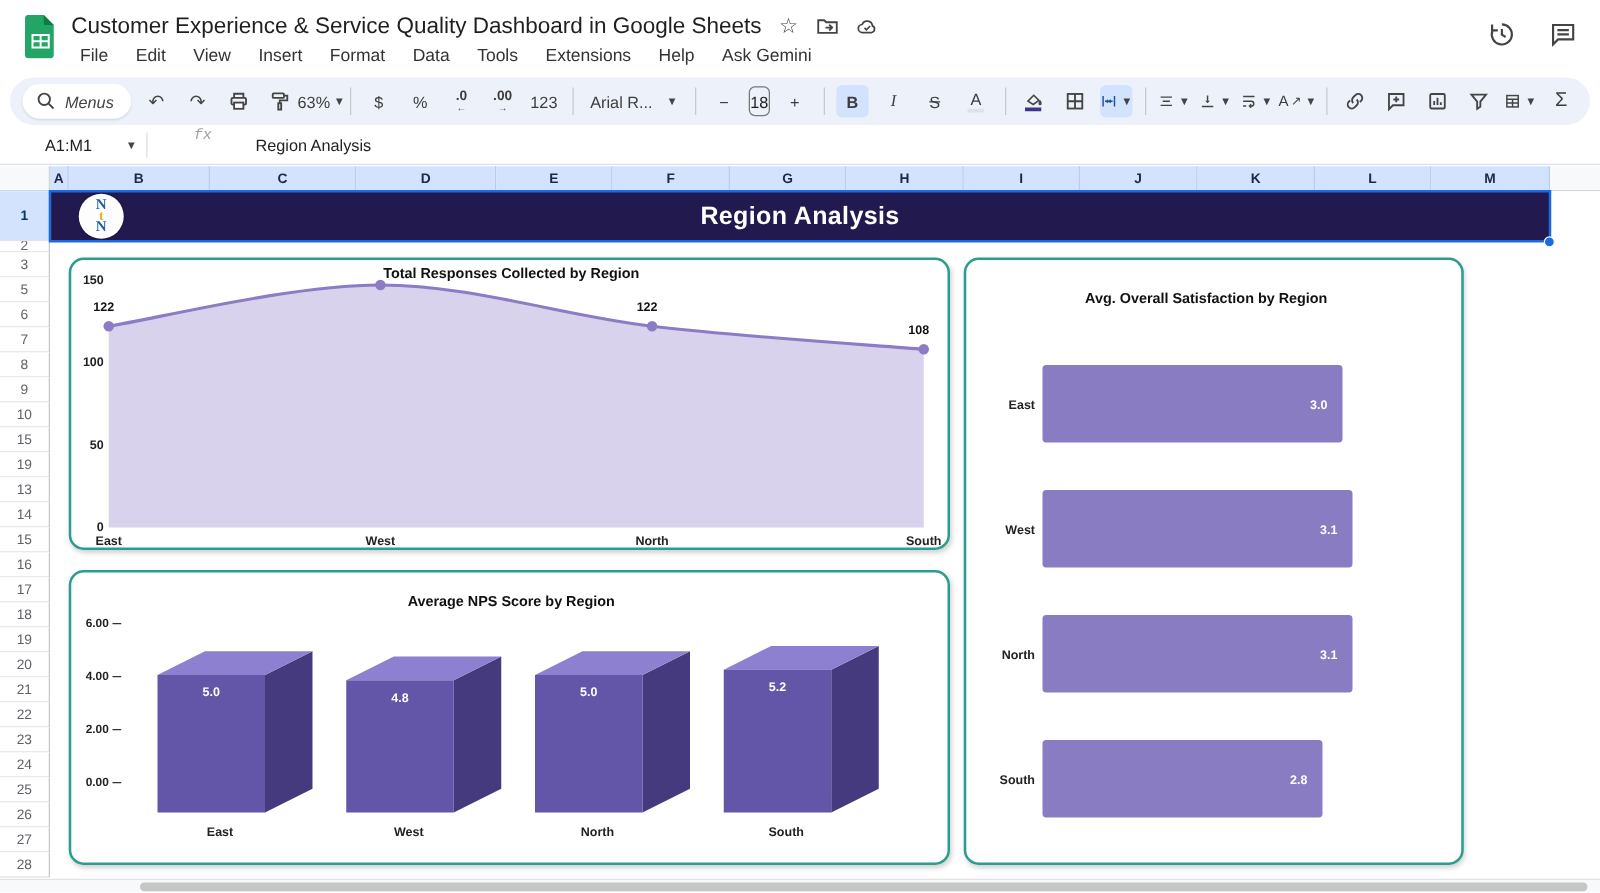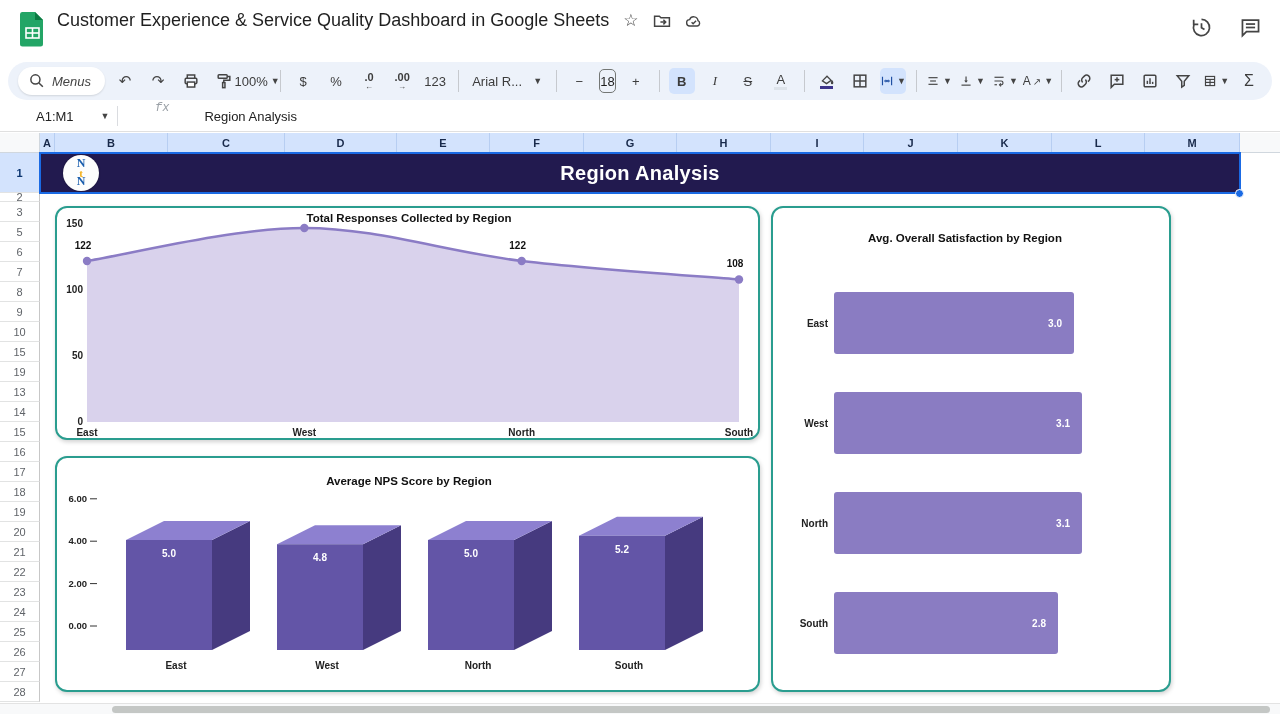--- a/index.html
+++ b/index.html
@@ -98,20 +98,32 @@
           <path d="M7 9.5h4.5M9.8 7.3l2.2 2.2-2.2 2.2"></path>
         </svg>
     </span>
     <span class="title-ic">
       <svg class="ic" viewBox="0 0 18 15">
           <path d="M5 12.5a3.2 3.2 0 0 1-.3-6.4A4.3 4.3 0 0 1 13 7.2a2.8 2.8 0 0 1-.7 5.3z"></path>
           <path d="M6.6 8.8l1.5 1.5 3-3"></path>
         </svg>
     </span>
   </div>
+  <div id="menubar">
+      <span>File</span>
+      <span>Edit</span>
+      <span>View</span>
+      <span>Insert</span>
+      <span>Format</span>
+      <span>Data</span>
+      <span>Tools</span>
+      <span>Extensions</span>
+      <span>Help</span>
+      <span>Ask Gemini</span>
+    </div>
   <div id="top-right">
     <span>
       <svg width="23" height="23" viewBox="0 0 20 20" fill="none" stroke="#444" stroke-width="1.5">
         <path d="M10 3a7 7 0 1 1-6.6 4.6"></path>
           <path d="M3.2 3.2v4h4"></path>
           <path d="M10 6.2v4l2.6 1.6"></path>
       </svg>
     </span>
     <span>
       <svg width="23" height="23" viewBox="0 0 20 20" fill="none" stroke="#444" stroke-width="1.5">
@@ -145,21 +157,21 @@
       </svg>
   </span>
   <span class="tbi">
     <svg class="ic" viewBox="0 0 17 17">
         <rect x="3" y="2.5" width="8.5" height="3.5" rx=".8"></rect>
         <path d="M11.5 4.2h2.5v3.6H8.3v2.2"></path>
         <rect x="7.2" y="10" width="2.2" height="4.8"></rect>
       </svg>
   </span>
   <span class="tbi">
-      <span>100%</span>
+      <span>63%</span>
       <span class="caret">▼</span>
     </span>
   <span class="divider"></span>
   <span class="tbi">$</span>
   <span class="tbi">%</span>
   <span class="tbi">
     <span class="decico">
         <span>.0</span>
         <span class="arr">←</span>
       </span>

